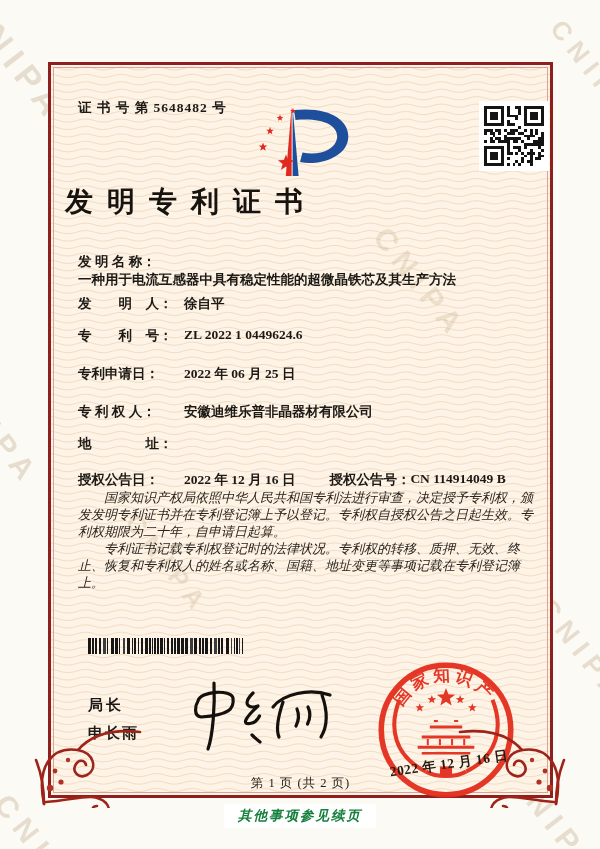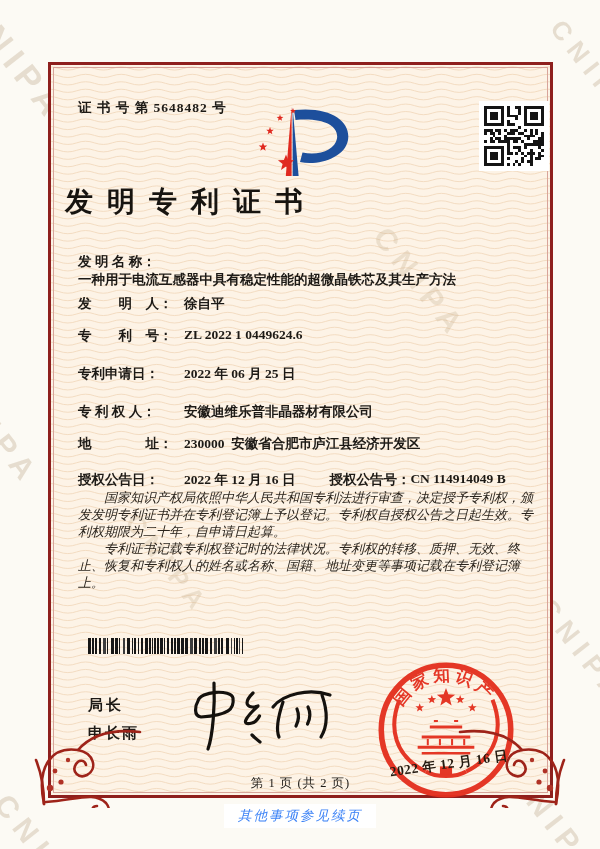--- a/index.html
+++ b/index.html
@@ -93,23 +93,23 @@
     letter-spacing:0.5px; text-align:center;
   }
   
   .page-num {
     position:absolute; left:0; top:710px; width:100%;
     text-align:center; font-size:12.5px; letter-spacing:1px; white-space:pre;
   }
   .footer-note {
     position:absolute; left:50%; top:804px; transform:translateX(-50%);
     background:#ffffff; padding:3px 14px;
-    font-size:13.5px; font-style:italic; font-weight:400;
+    font-size:13.5px; font-style:italic; font-weight:700;
     letter-spacing:2px; white-space:nowrap;
-    z-index:4; color:#3b82f6;
+    z-index:4; color:#15803d;
   }
   .corner-svg { position:absolute; width:110px; height:114px; z-index:5; pointer-events:none; }
   .corner-left  { left:34px;  top:694px; }
   .corner-right { left:456px; top:694px; transform:scaleX(-1); }
 </style>
 </head>
 <body>
 
 <span class="wm" style="left:-14px; top:-8px;  font-size:34px;">CNIPA</span>
 <span class="wm" style="left:568px; top:14px;  font-size:26px;">CNIPA</span>
@@ -481,21 +481,20 @@
     <div class="field-row row-3">
       <span class="field-label">专利申请日：</span>
       <span class="field-value">2022 年 06 月 25 日</span>
     </div>
     <div class="field-row row-4">
       <span class="field-label">专 利 权 人：</span>
       <span class="field-value">安徽迪维乐普非晶器材有限公司</span>
     </div>
     <div class="field-row row-5">
       <span class="field-label">地　　　　址：</span>
-      <span class="field-value">230000  安徽省合肥市庐江县经济开发区</span>
     </div>
     <div class="field-row row-6">
       <span class="field-label">授权公告日：</span>
       <span class="field-value">2022 年 12 月 16 日</span>
       <span class="pair-b">
         <span class="field-label">授权公告号：</span>
         <span class="field-value">CN 114914049 B</span>
       </span>
     </div>
 

